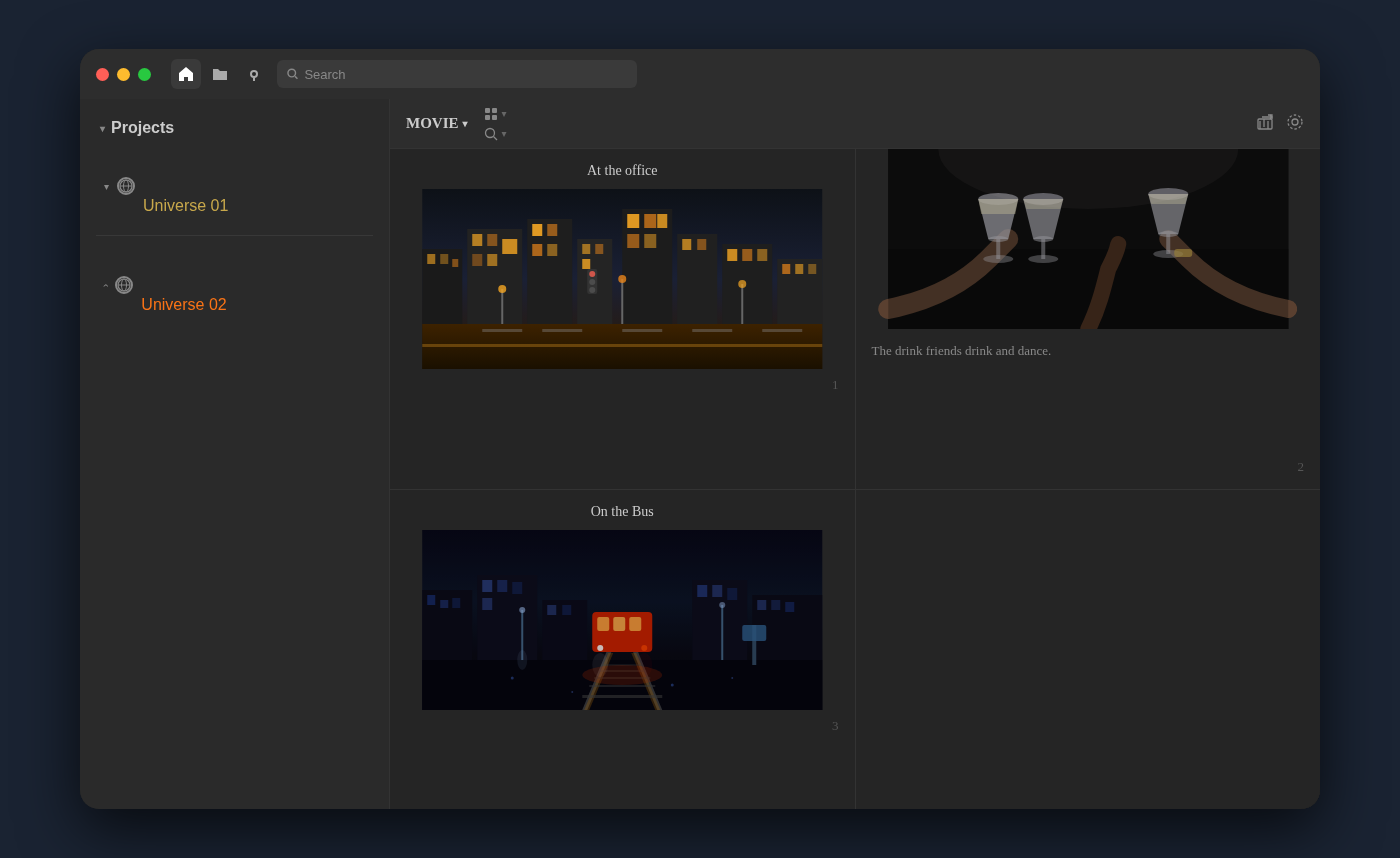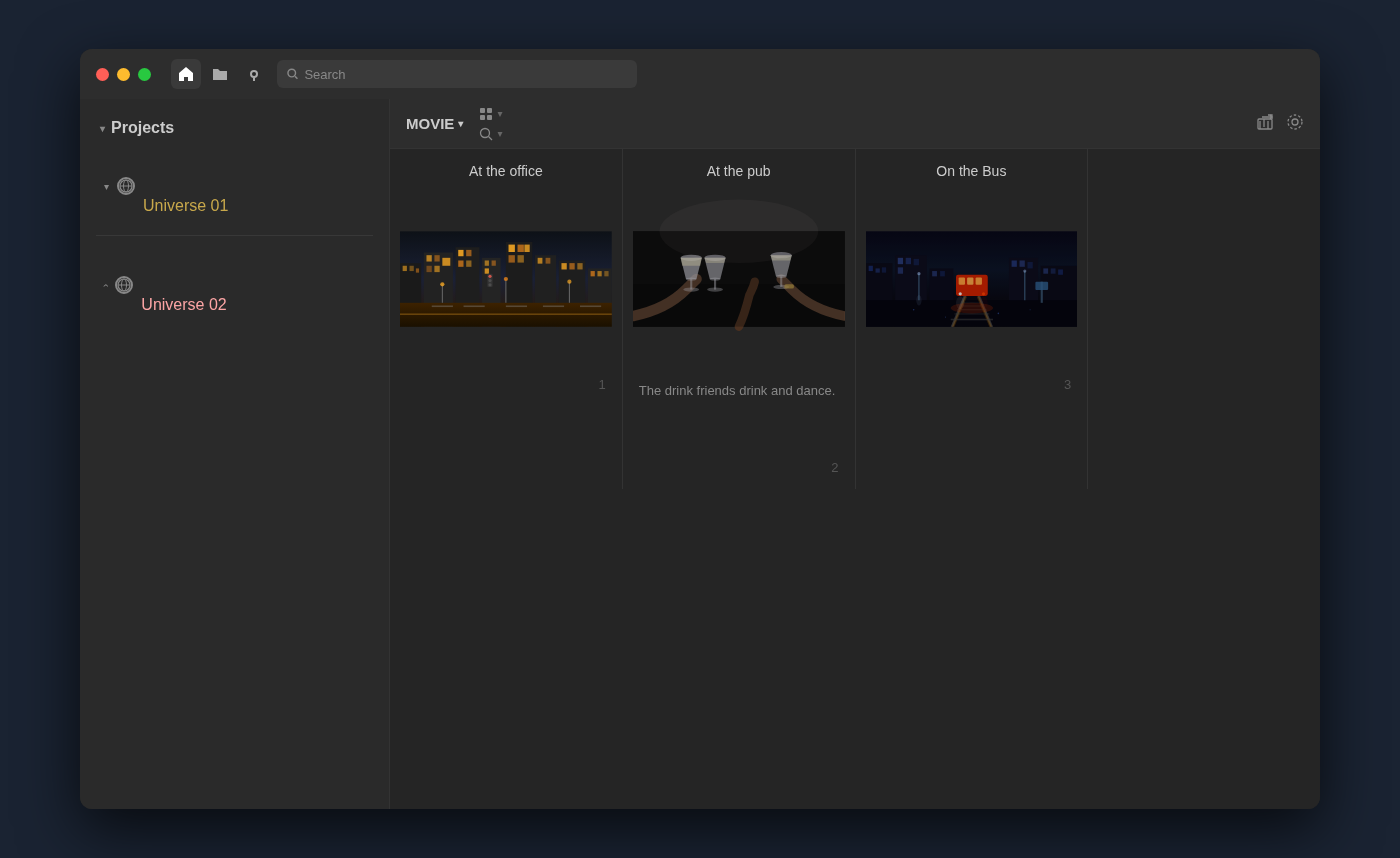--- a/index.html
+++ b/index.html
@@ -8,21 +8,21 @@
       display: flex;
       justify-content: center;
       align-items: center;
       min-height: 100vh;
       font-family: -apple-system, BlinkMacSystemFont, 'Segoe UI', sans-serif;
     }
     .window {
       width: 1240px;
       height: 760px;
       background: #252525;
-      border-radius: 12px;
+      border-radius: 19px;
       overflow: hidden;
       display: flex;
       flex-direction: column;
       box-shadow: 0 20px 60px rgba(0,0,0,0.7);
     }
     .titlebar {
       height: 50px;
       background: #2d2d2d;
       display: flex;
       align-items: center;
@@ -119,21 +119,21 @@
       cursor: pointer;
       border-radius: 6px;
       margin: 0 8px;
     }
     .universe-label {
       font-size: 16px;
       font-weight: 500;
       margin-top: 40px;
     }
     .universe-label.gold { color: #c8a84b; }
-    .universe-label.white { color: #fca5a5; }
+    .universe-label.white { color: #f97316; }
     .globe-icon {
       width: 18px;
       height: 18px;
       border-radius: 50%;
       border: 2px solid #888;
       display: flex;
       align-items: center;
       justify-content: center;
       font-size: 10px;
       color: #888;
@@ -163,20 +163,21 @@
       height: 1px;
       background: #383838;
       margin: 12px 16px;
     }
     .right-panel {
       flex: 1;
       display: flex;
       flex-direction: column;
       background: #252525;
       overflow: hidden;
+      font-family: Liberation Serif, serif;
     }
     .right-header {
       height: 50px;
       background: #2d2d2d;
       display: flex;
       align-items: center;
       padding: 0 16px;
       justify-content: space-between;
       border-bottom: 1px solid #333;
       flex-shrink: 0;
@@ -213,21 +214,21 @@
       font-size: 16px;
       cursor: pointer;
     }
     .cards-area {
       flex: 1;
       overflow-y: auto;
       padding: 0;
     }
     .cards-grid {
       display: grid;
-      grid-template-columns: 1fr 1fr 1fr 1fr;
+      grid-template-columns: 1fr 1fr;
       gap: 1px;
       background: #333;
     }
     .card {
       background: #252525;
       display: flex;
       flex-direction: column;
       min-height: 340px;
     }
     .card-header {
@@ -470,21 +471,20 @@
                 <rect x="165" y="80" width="10" height="25" rx="2" fill="#333"></rect>
                 <circle cx="170" cy="85" r="3" fill="#e05a4e" opacity="0.9"></circle>
                 <circle cx="170" cy="93" r="3" fill="#888" opacity="0.3"></circle>
                 <circle cx="170" cy="101" r="3" fill="#888" opacity="0.3"></circle>
               </svg>
             </div>
             <div class="card-number">1</div>
           </div>
 
           <div class="card">
-            <div class="card-header">At the pub</div>
             <div class="card-image">
               <svg class="scene-svg" viewBox="0 0 400 180" xmlns="http://www.w3.org/2000/svg">
                 <rect width="400" height="180" fill="#0a0a0a"></rect>
 
                 <rect width="400" height="180" fill="#111111"></rect>
 
                 <rect x="0" y="100" width="400" height="80" fill="#0d0d0d"></rect>
 
                 <path d="M0 160 C50 150 80 130 100 110 C110 100 115 95 120 90" stroke="#5a4030" stroke-width="20" fill="none" stroke-linecap="round"></path>
 

